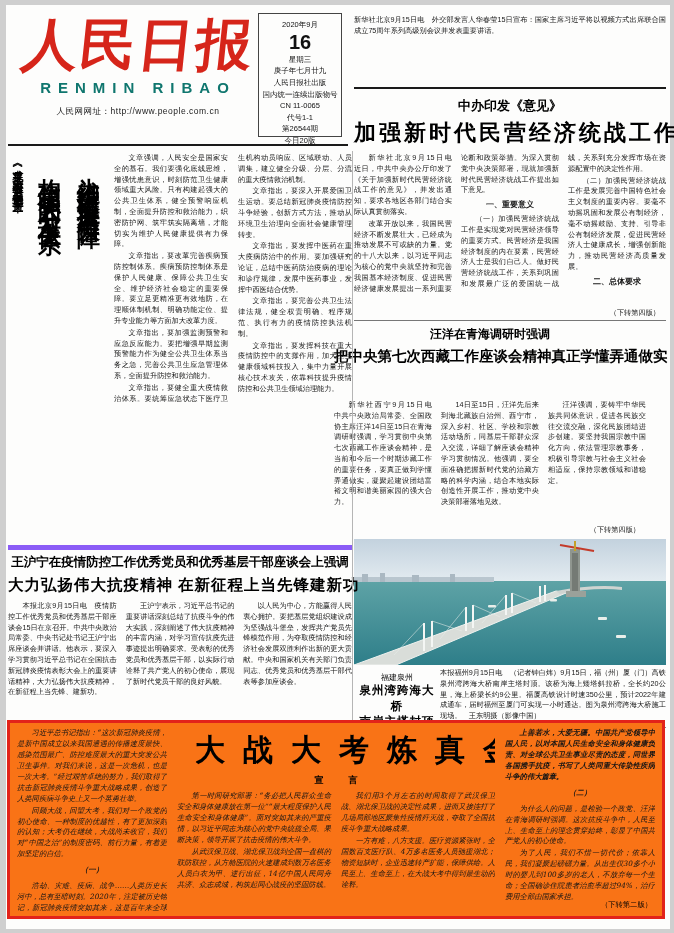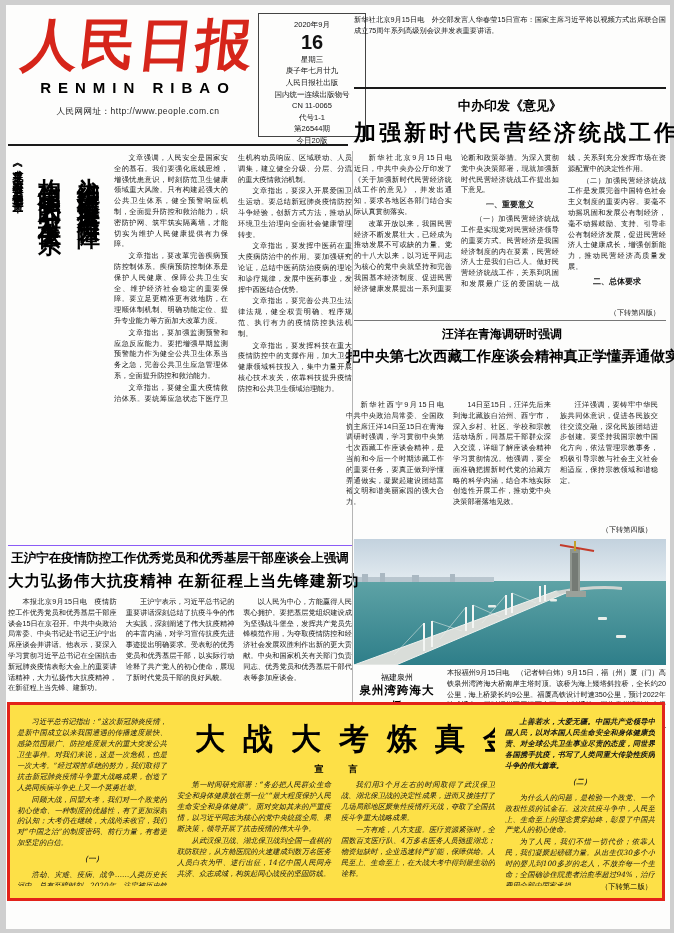--- a/index.html
+++ b/index.html
@@ -9,24 +9,24 @@
     font-family:"Liberation Sans",sans-serif;
   }
   .sheet{position:absolute;left:6px;top:5px;width:664px;height:924px;background:#fdfdfc;}
 
   
   .brand{position:absolute;left:14px;top:4px;width:236px;text-align:center;}
   .brand-title{
     font-family:"DejaVu Serif",serif;font-weight:bold;font-size:56px;line-height:1.25;
     color:#d6251a;transform:skewX(-6deg);letter-spacing:2px;white-space:nowrap;
   }
-  .brand-roman{color:#000000;font-weight:bold;font-size:15px;letter-spacing:7px;margin-top:0px;}
+  .brand-roman{color:#0f766e;font-weight:bold;font-size:15px;letter-spacing:7px;margin-top:0px;}
   .site-line{font-size:8.5px;color:#222;margin-top:10px;letter-spacing:.5px;}
   .date-box{
-    position:absolute;left:252px;top:8px;width:108px;height:124px;border:1px solid #444;
+    position:absolute;left:252px;top:8px;width:84px;height:124px;border:1px solid #444;
     text-align:center;font-size:7.5px;line-height:1.55;color:#111;padding-top:5px;box-sizing:border-box;
   }
   .date-day{font-size:20px;font-weight:bold;line-height:1.15;}
   .masthead-rule{position:absolute;left:2px;top:139px;width:340px;border-top:2px solid #1a1a1a;}
 
   
   .cn{text-align:justify;color:#151515;}
   .cn p{margin:0 0 1px 0;text-indent:2em;}
   .body-s{font-size:7.2px;line-height:1.5;}
   .kicker{font-weight:bold;text-align:center;color:#000;font-family:"Liberation Sans",sans-serif;}
@@ -40,58 +40,58 @@
   .top-story-body{margin-top:6px;}
 
   
   .tongzhan{position:absolute;left:348px;top:90px;width:312px;height:226px;border-bottom:1px solid #777;box-sizing:border-box;}
   .tz-kicker{font-size:13px;margin-top:2px;}
   .tz-headline{font-size:22px;letter-spacing:3px;margin-top:3px;}
   .cols3{column-count:3;column-gap:9px;overflow:hidden;margin-top:5px;}
   .tz-cols{height:158px;}
 
   
-  .wangyang{position:absolute;left:340px;top:318px;width:312px;height:214px;box-sizing:border-box;}
+  .wangyang{position:absolute;left:328px;top:318px;width:312px;height:214px;box-sizing:border-box;}
   .wy-kicker{font-size:12px;margin-top:3px;}
   .wy-headline{font-size:14.5px;margin-top:4px;letter-spacing:0px;}
   .wy-cols{height:158px;margin-top:34px;}
 
   
   .photo{position:absolute;left:348px;top:534px;width:312px;height:126px;}
   .photo svg{display:block;}
-  .caption{position:absolute;left:348px;top:663px;width:312px;height:60px;border-bottom:1px solid #888;display:flex;gap:7px;box-sizing:border-box;padding-bottom:2px;}
+  .caption{position:absolute;left:348px;top:663px;width:312px;height:60px;border-bottom:1px solid #888;display:flex;gap:0;box-sizing:border-box;padding-bottom:2px;}
   .cap-left{width:86px;text-align:center;padding-top:4px;flex:none;}
   .cap-loc{font-size:8px;}
   .cap-title{font-size:11.5px;font-weight:bold;letter-spacing:1px;line-height:1.35;}
   .cap-body{flex:1;}
 
   
   .left-vert{position:absolute;left:2px;top:146px;width:102px;height:390px;}
   .vert-wrap{writing-mode:vertical-rl;height:380px;padding-top:8px;padding-right:4px;}
   .vh{font-weight:bold;color:#000;font-family:"Liberation Sans",sans-serif;}
   .vh1{font-size:23px;letter-spacing:4px;margin-left:8px;}
   .vh2{font-size:23px;letter-spacing:5px;margin-left:10px;}
   .vkicker{font-size:11px;font-weight:bold;letter-spacing:2px;margin-left:2px;}
 
   
   .lead-body{position:absolute;left:108px;top:148px;width:238px;height:386px;column-count:2;column-gap:10px;overflow:hidden;}
 
   
-  .wanghuning{position:absolute;left:2px;top:540px;width:344px;height:183px;border-top:1px solid #8b5cf6;box-sizing:border-box;}
+  .wanghuning{position:absolute;left:2px;top:540px;width:344px;height:183px;border-top:5px solid #8b5cf6;box-sizing:border-box;}
   .wh-kicker{font-size:12.5px;margin-top:4px;}
   .wh-headline{font-size:15.5px;margin-top:4px;letter-spacing:1px;}
   .wh-cols{height:130px;}
 
   .v-rule{position:absolute;left:346px;top:146px;height:577px;border-left:1px solid #b5b5b5;width:0;}
 
   
   .red-box{
-    position:absolute;left:1px;top:697px;width:658px;height:199px;
-    border:3px solid #e2231a;box-sizing:border-box;background:#fde047;
-    padding:12px 7px;
+    position:absolute;left:1px;top:715px;width:658px;height:199px;
+    border:3px solid #e2231a;box-sizing:border-box;background:#f97316;
+    padding:5px 7px;
   }
   .ed-grid{display:grid;grid-template-columns:150px 1fr 150px;gap:10px;height:100%;}
   .ed-col{overflow:hidden;}
   .kai{font-family:"DejaVu Serif",serif;font-style:italic;}
   .ed-txt{font-size:7.3px;line-height:1.5;}
   .ed-title{
     font-size:30px;font-weight:bold;text-align:center;letter-spacing:18px;text-indent:18px;
     white-space:nowrap;color:#000;margin-top:2px;font-family:"Liberation Sans",sans-serif;
   }
   .ed-byline{text-align:center;font-weight:bold;font-size:9px;letter-spacing:8px;text-indent:8px;margin:3px 0 4px 0;}
@@ -274,21 +274,21 @@
             <p>第一时间研究部署：“务必把人民群众生命安全和身体健康放在第一位”“最大程度保护人民生命安全和身体健康”。面对突如其来的严重疫情，以习近平同志为核心的党中央统揽全局、果断决策，领导开展了抗击疫情的伟大斗争。</p>
             <p>从武汉保卫战、湖北保卫战到全国一盘棋的联防联控，从方舱医院的火速建成到数万名医务人员白衣为甲、逆行出征，14亿中国人民同舟共济、众志成城，构筑起同心战疫的坚固防线。</p>
             <p>我们用3个月左右的时间取得了武汉保卫战、湖北保卫战的决定性成果，进而又接连打了几场局部地区聚集性疫情歼灭战，夺取了全国抗疫斗争重大战略成果。</p>
             <p>一方有难，八方支援。医疗资源紧张时，全国数百支医疗队、4万多名医务人员驰援湖北；物资短缺时，企业迅速转产扩能，保障供给。人民至上、生命至上，在大战大考中得到最生动的诠释。</p>
           </div>
       </div>
       <div class="ed-col cn ed-txt kai">
         <p class="ed-intro">上善若水，大爱无疆。中国共产党领导中国人民，以对本国人民生命安全和身体健康负责、对全球公共卫生事业尽责的态度，同世界各国携手抗疫，书写了人类同重大传染性疾病斗争的伟大篇章。</p>
         <p class="ed-marker">（二）</p>
         <div>
-            <p>为什么人的问题，是检验一个政党、一个政权性质的试金石。这次抗疫斗争中，人民至上、生命至上的理念贯穿始终，彰显了中国共产党人的初心使命。</p>
+            <p>为什么人的问题，是检验一个政党、汪洋在青海调研时强调。这次抗疫斗争中，人民至上、生命至上的理念贯穿始终，彰显了中国共产党人的初心使命。</p>
             <p>为了人民，我们不惜一切代价；依靠人民，我们凝聚起磅礴力量。从出生仅30多个小时的婴儿到100多岁的老人，不放弃每一个生命；全国确诊住院患者治愈率超过94%，治疗费用全部由国家承担。</p>
           </div>
       </div>
     </div>
     <div class="ed-continued">（下转第二版）</div>
   </div>
 
 </div>
 
 </body></html>

